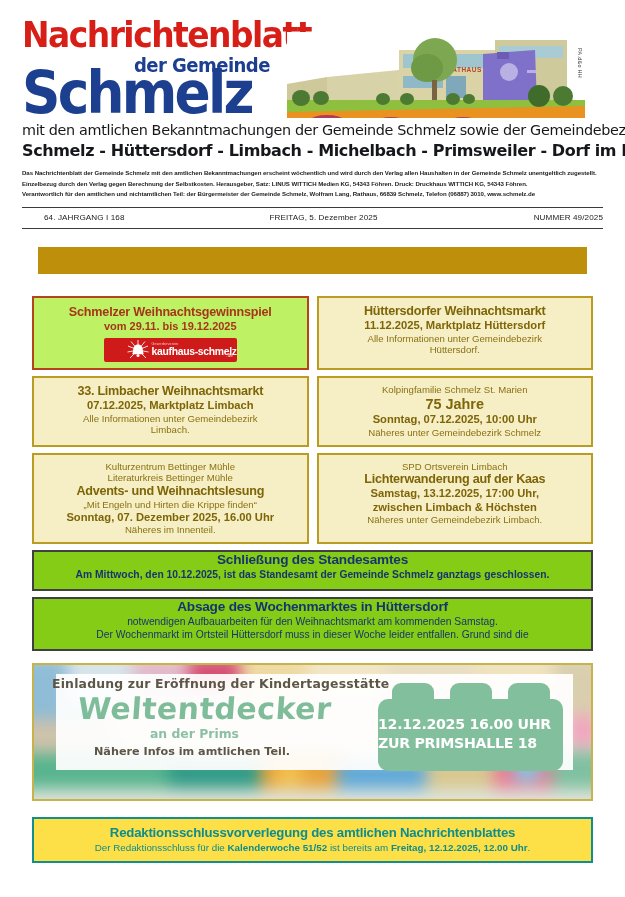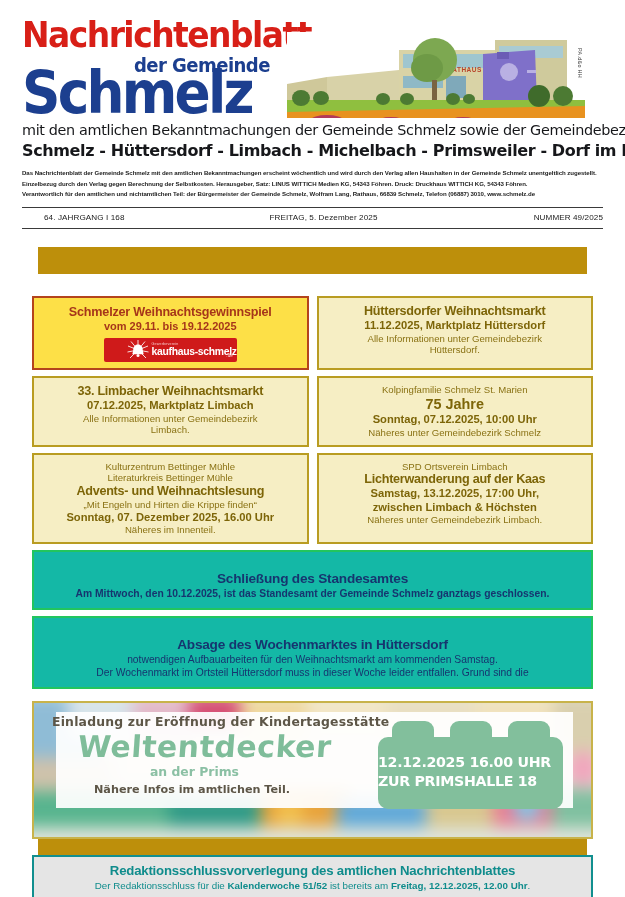--- a/index.html
+++ b/index.html
@@ -185,21 +185,21 @@
   .box {
     box-sizing: border-box;
     text-align: center;
     border-style: solid;
   }
   .half { width: 276.5px; }
   .full { width: 561px; }
 
   
   .box-cream {
-    background: #fde047;
+    background: #bef264;
     border: 2px solid #b4441c;
     padding: 7px 6px 6px;
   }
   .box-cream .b-title {
     font-family: "Liberation Sans", sans-serif;
     font-weight: 700;
     font-size: 12.6px;
     color: #a6361a;
     line-height: 1.15;
     letter-spacing: -0.2px;
@@ -292,23 +292,23 @@
   .box-gold .b-big {
     font-family: "Liberation Sans", sans-serif;
     font-weight: 700;
     font-size: 14.4px;
     color: #7d6508;
     line-height: 1.2;
   }
 
   
   .box-blue {
-    background: #14b8a6;
-    border: 2px solid #22c55e;
-    padding: 19px 10px 7px;
+    background: #84cc16;
+    border: 2px solid #404040;
+    padding: 0 10px 7px;
   }
   .box-blue .b-title {
     font-family: "Liberation Sans", sans-serif;
     font-weight: 700;
     font-size: 13.6px;
     color: #16356f;
     line-height: 1.2;
     letter-spacing: -0.2px;
   }
   .box-blue .b-strong {
@@ -320,21 +320,21 @@
   }
   .box-blue .b-reg {
     font-family: "Liberation Sans", sans-serif;
     font-size: 10.3px;
     color: #16356f;
     line-height: 1.32;
   }
 
   
   .box-teal {
-    background: #e5e5e5;
+    background: #fde047;
     border: 2px solid #118f8f;
     padding: 6px 24px 6px;
   }
   .box-teal .b-title {
     font-family: "Liberation Sans", sans-serif;
     font-weight: 700;
     font-size: 13.2px;
     color: #0f8c8c;
     line-height: 1.22;
     letter-spacing: -0.2px;

